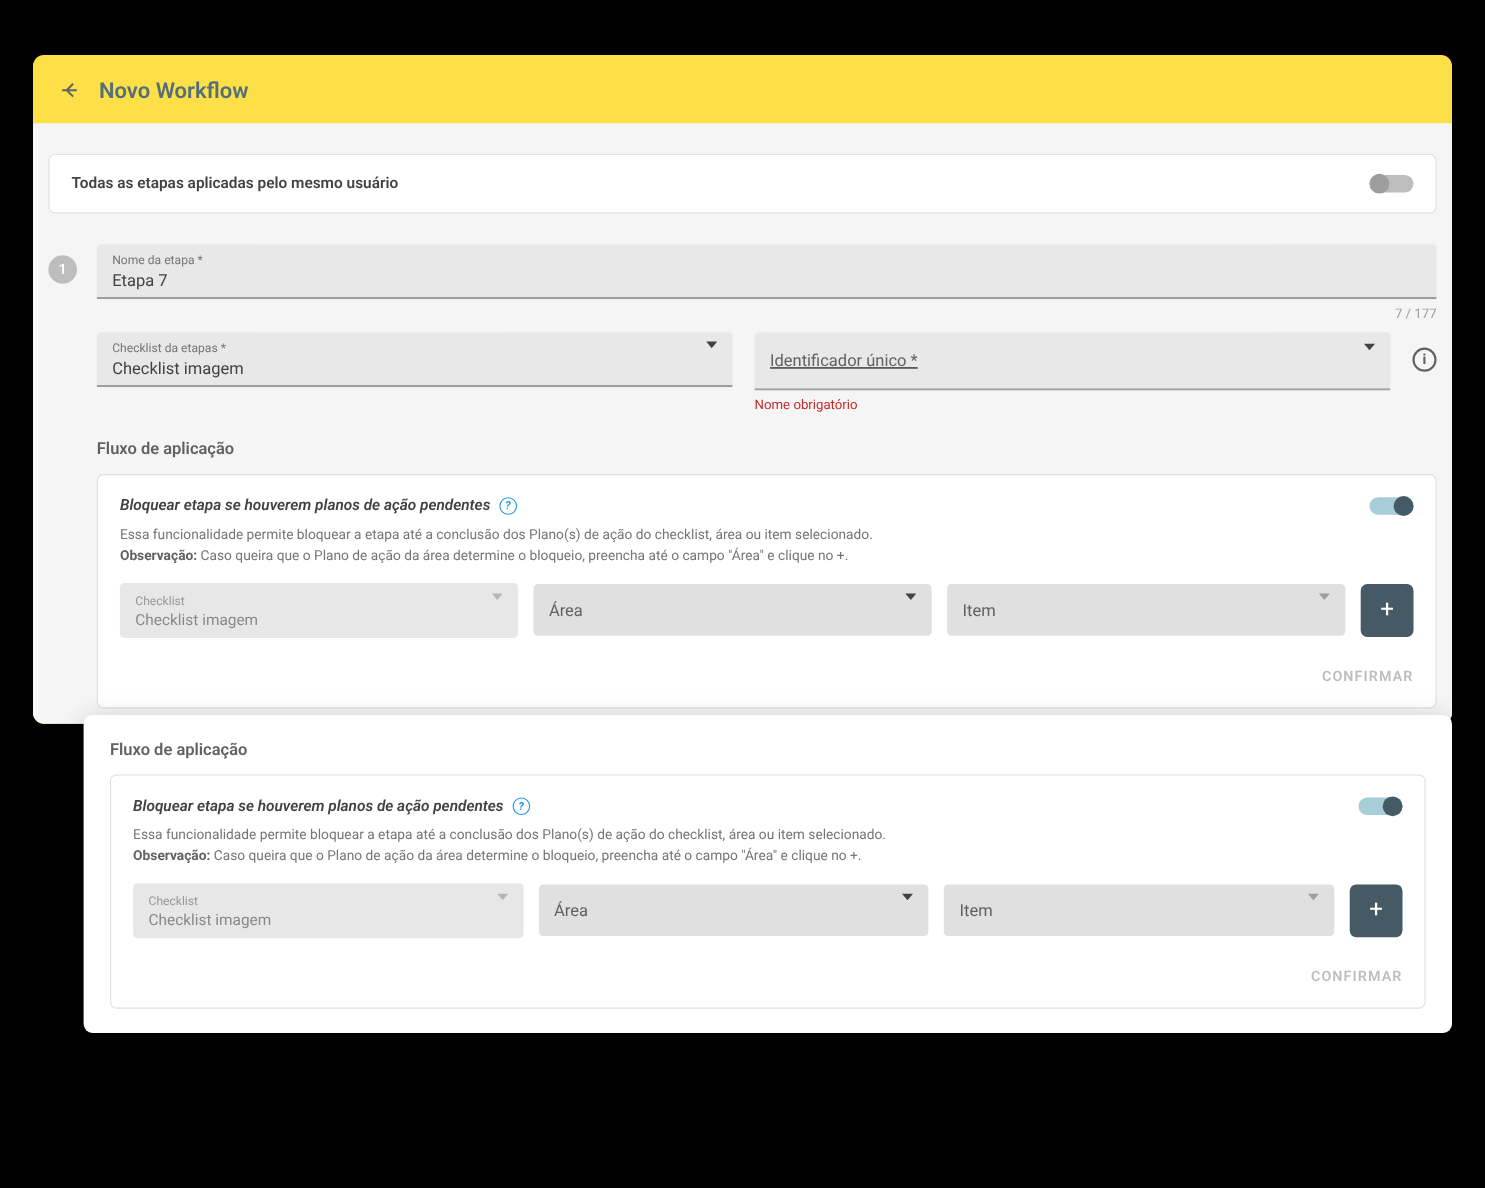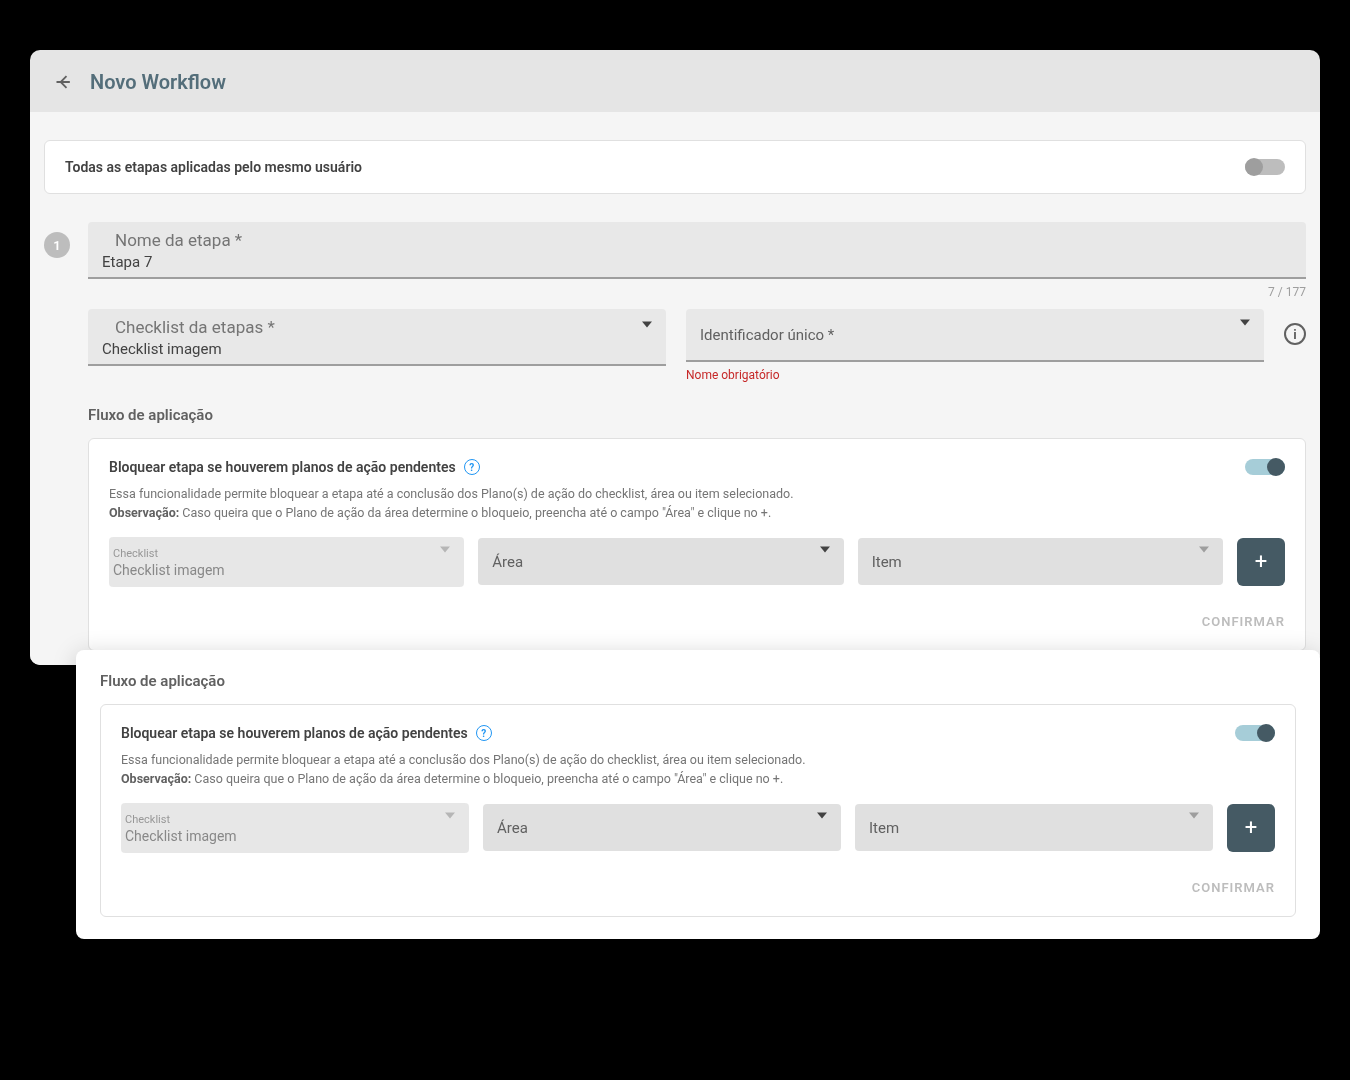--- a/index.html
+++ b/index.html
@@ -5,21 +5,21 @@
 * { box-sizing: border-box; margin: 0; padding: 0; }
 body {
   font-family: -apple-system, BlinkMacSystemFont, "Segoe UI", Roboto, "Helvetica Neue", Arial, sans-serif;
   background: #000;
   width: 1350px;
   height: 1080px;
   padding: 50px 30px 30px 30px;
   position: relative;
 }
 .main-card {
-  background: #e5e5e5;
+  background: #fde047;
   border-radius: 10px;
   width: 100%;
   padding: 20px 0 0 0;
 }
 .header {
   display: flex;
   align-items: center;
   gap: 16px;
   padding: 0 24px 18px 24px;
 }
@@ -52,48 +52,48 @@
   color: #fff; font-size: 13px; font-weight: 600; margin-top: 10px;
 }
 .step-body { flex: 1; }
 .field-filled {
   background: #e8e8e8;
   border-bottom: 2px solid #9e9e9e;
   border-radius: 4px 4px 0 0;
   padding: 8px 14px 6px 14px;
   position: relative;
 }
-.field-filled .floating-label { font-size: 17px; color: #757575; display: block; margin-bottom: 2px; margin-left: 13px; }
+.field-filled .floating-label { font-size: 11px; color: #757575; display: block; margin-bottom: 2px; }
 .field-filled .value { font-size: 15px; color: #424242; }
 .field-filled .placeholder { font-size: 15px; color: #616161; }
 .field-filled .dropdown-arrow { position: absolute; right: 14px; top: 50%; transform: translateY(-50%); }
 .char-count { font-size: 12px; color: #9e9e9e; text-align: right; margin-top: 6px; }
 .row2 { display: flex; gap: 20px; margin-top: 10px; align-items: flex-start; }
 .row2 .col { flex: 1; }
 .info-icon-wrap { display: flex; align-items: center; padding-top: 14px; }
 .info-icon { width: 22px; height: 22px; border: 2px solid #616161; border-radius: 50%; display: flex; align-items: center; justify-content: center; font-size: 13px; font-weight: 700; color: #616161; cursor: pointer; }
 .error-text { color: #c62828; font-size: 12px; margin-top: 6px; }
 .section-title { font-size: 15px; font-weight: 600; color: #616161; margin: 24px 0 14px 0; }
 .flow-card {
   background: #fff;
   border: 1px solid #e0e0e0;
   border-radius: 6px;
   padding: 20px;
 }
-.flow-header { display: flex; align-items: flex-end; justify-content: space-between; }
+.flow-header { display: flex; align-items: flex-end; justify-content: space-between; font-style: italic; }
 .flow-header-left { display: flex; align-items: center; gap: 8px; }
 .flow-title { font-size: 14px; font-weight: 600; color: #424242; }
 .q-icon { width: 16px; height: 16px; border: 1.5px solid #2196f3; border-radius: 50%; display: flex; align-items: center; justify-content: center; font-size: 10px; color: #2196f3; font-weight: 700; cursor: pointer; }
 .flow-desc { font-size: 12.5px; color: #757575; margin-top: 10px; line-height: 1.5; }
 .flow-desc b { color: #616161; }
 .flow-fields { display: flex; gap: 14px; margin-top: 14px; align-items: center; }
 .flow-field {
   background: #e0e0e0;
   border-radius: 4px;
-  padding: 10px 14px 8px 4px;
+  padding: 10px 14px 8px 14px;
   position: relative;
   flex: 1;
 }
 .flow-field .mini-label { font-size: 11px; color: #757575; display: block; }
 .flow-field .value { font-size: 14px; color: #616161; }
 .flow-field .placeholder { font-size: 15px; color: #616161; }
 .flow-field .dropdown-arrow { position: absolute; right: 14px; top: 50%; transform: translateY(-50%); }
 .flow-field.disabled { opacity: 0.75; }
 .flow-field.single-line { padding: 14px 14px; }
 .add-btn {
@@ -147,21 +147,21 @@
 
         <div class="row2">
           <div class="col">
             <div class="field-filled">
               <span class="floating-label">Checklist da etapas *</span>
               <span class="value">Checklist imagem</span>
               <span class="dropdown-arrow"><span class="triangle-down"></span></span>
             </div>
           </div>
           <div class="col">
-            <div class="field-filled" style="padding:16px 14px;">
+            <div class="field-filled" style="padding:16px 14px;text-decoration:underline;">
               <span class="placeholder">Identificador único *</span>
               <span class="dropdown-arrow"><span class="triangle-down"></span></span>
             </div>
             <div class="error-text">Nome obrigatório</div>
           </div>
           <div class="info-icon-wrap">
             <div class="info-icon">i</div>
           </div>
         </div>
 

